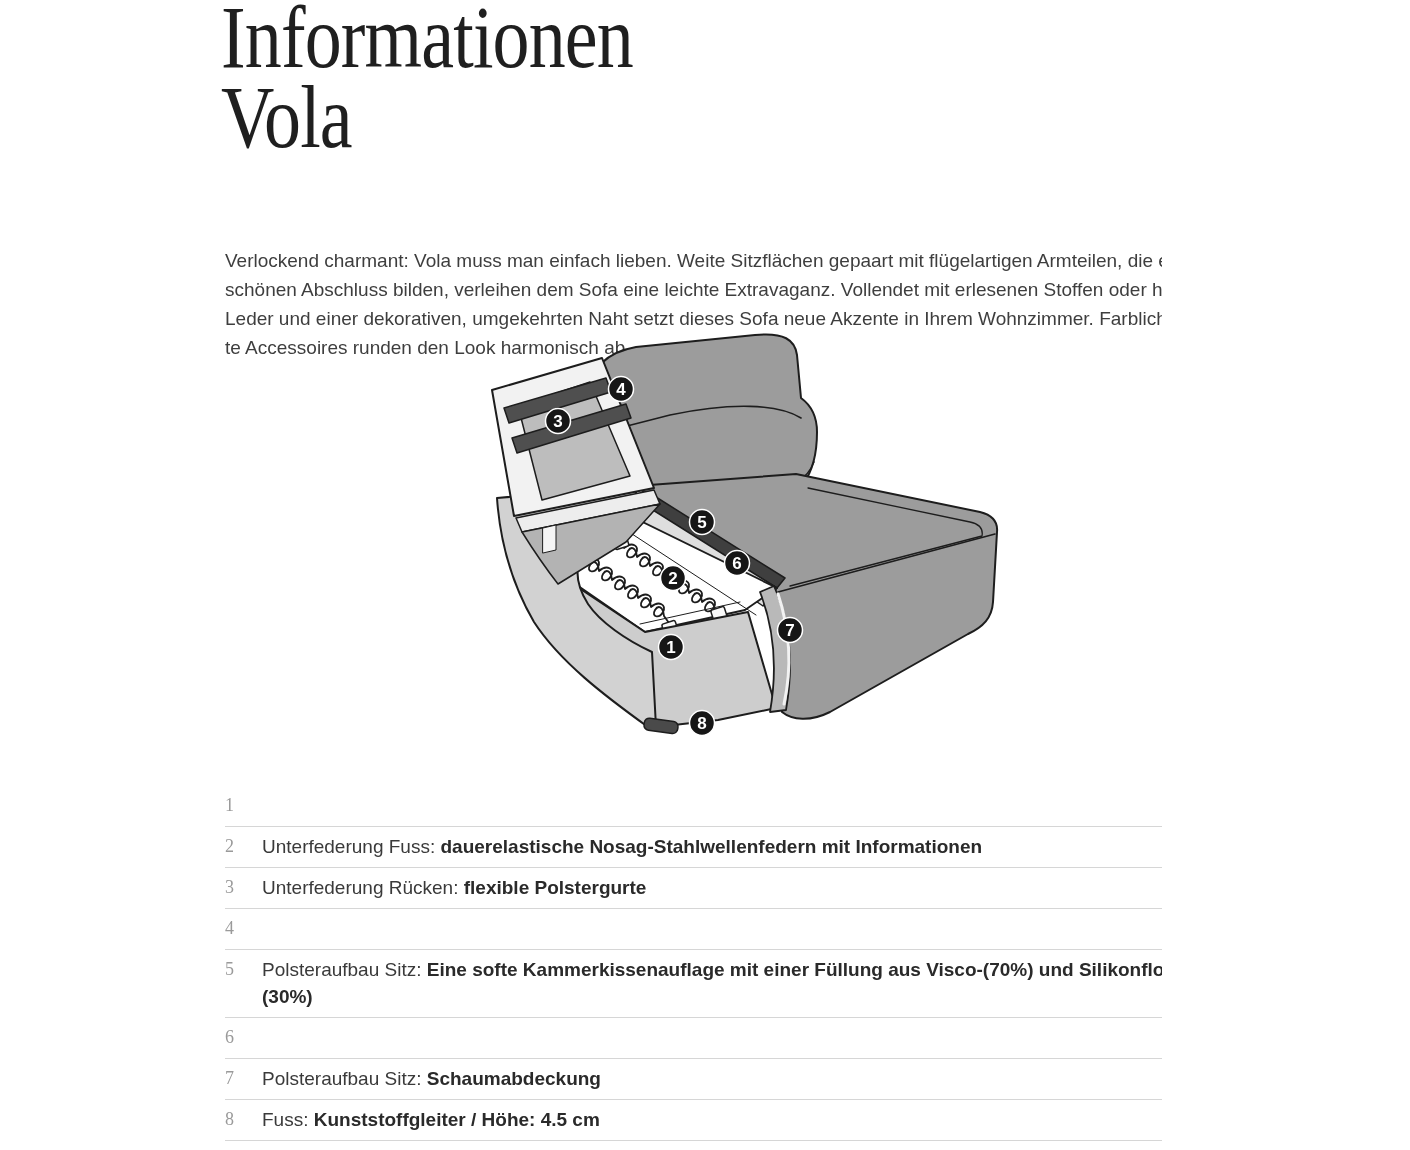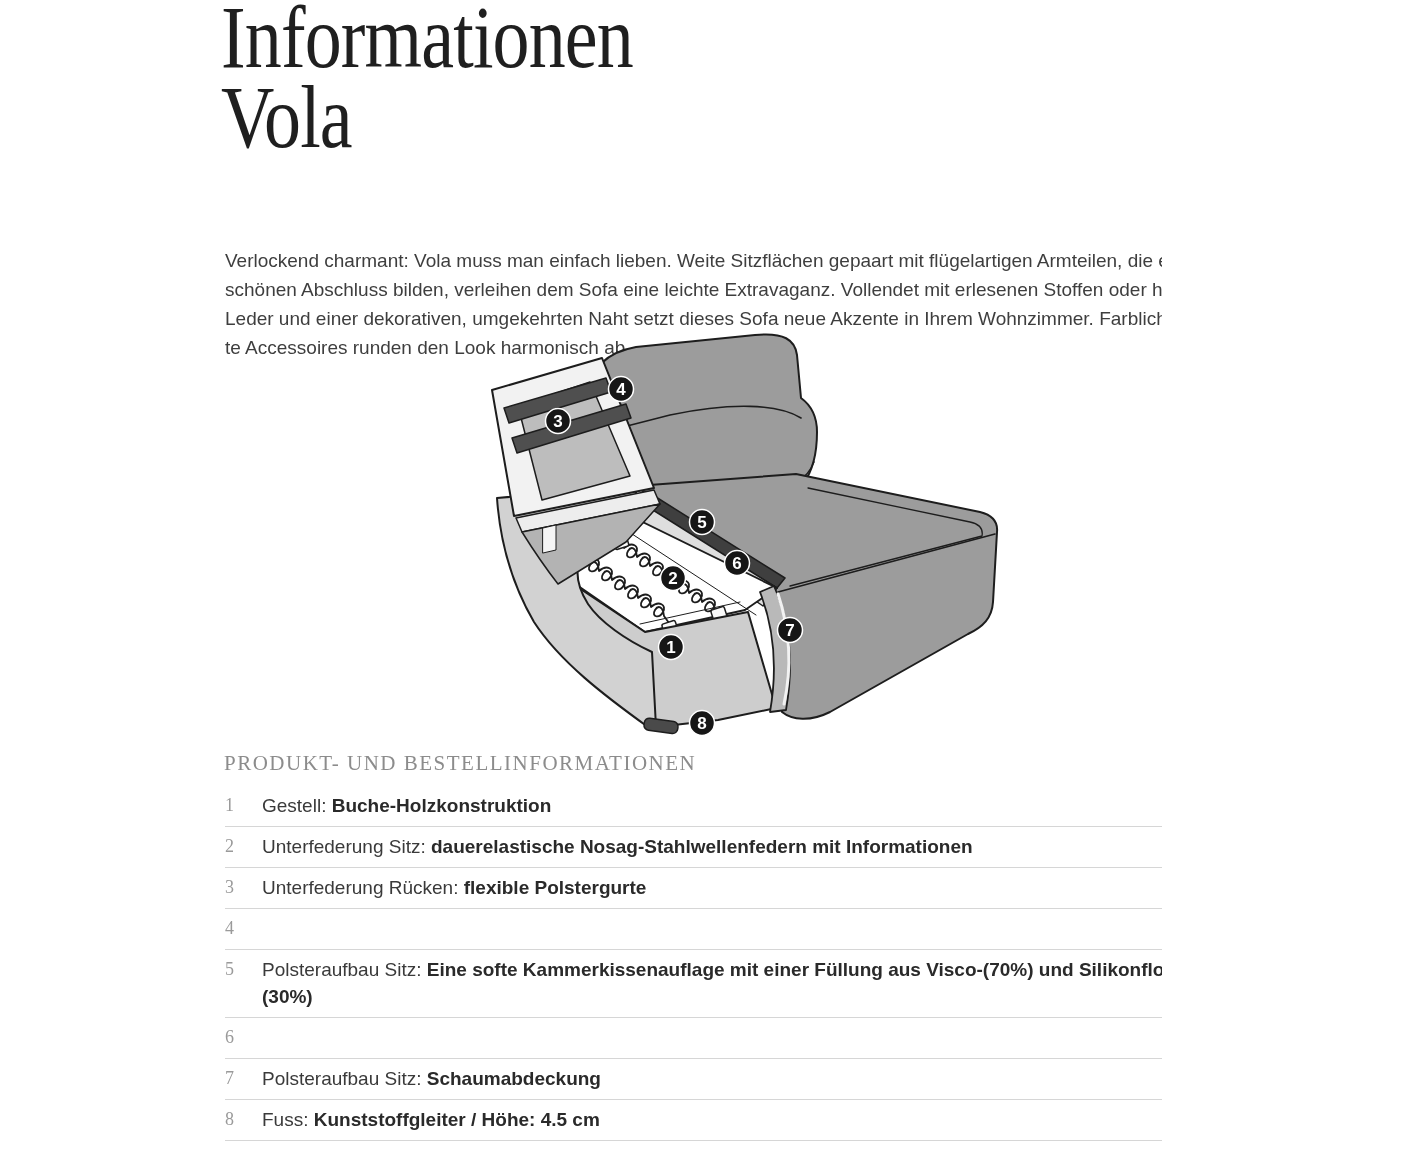--- a/index.html
+++ b/index.html
@@ -131,30 +131,28 @@
             <text class="badge-num" x="350" y="306">7</text>
           </g>
         <g>
             <circle cx="262" cy="393" r="12.5" fill="#161616" stroke="#ffffff" stroke-width="1.5"></circle>
             <text class="badge-num" x="262" y="399">8</text>
           </g>
       </g>
     </svg>
   </div>
 
-  <div class="spec-heading">PRODUKT- UND BESTELLINFORMATIONEN</div>
 
   <div class="spec-list">
     <div class="spec-row">
       <div class="spec-num">1</div>
-      <div class="spec-text"><span>Gestell:</span> <b>Buche-Holzkonstruktion</b></div>
     </div>
     <div class="spec-row">
       <div class="spec-num">2</div>
-      <div class="spec-text"><span>Unterfederung Sitz:</span> <b>dauerelastische Nosag-Stahlwellenfedern mit Informationen</b></div>
+      <div class="spec-text"><span>Unterfederung Fuss:</span> <b>dauerelastische Nosag-Stahlwellenfedern mit Informationen</b></div>
     </div>
     <div class="spec-row">
       <div class="spec-num">3</div>
       <div class="spec-text"><span>Unterfederung Rücken:</span> <b>flexible Polstergurte</b></div>
     </div>
     <div class="spec-row">
       <div class="spec-num">4</div>
     </div>
     <div class="spec-row">
       <div class="spec-num">5</div>

